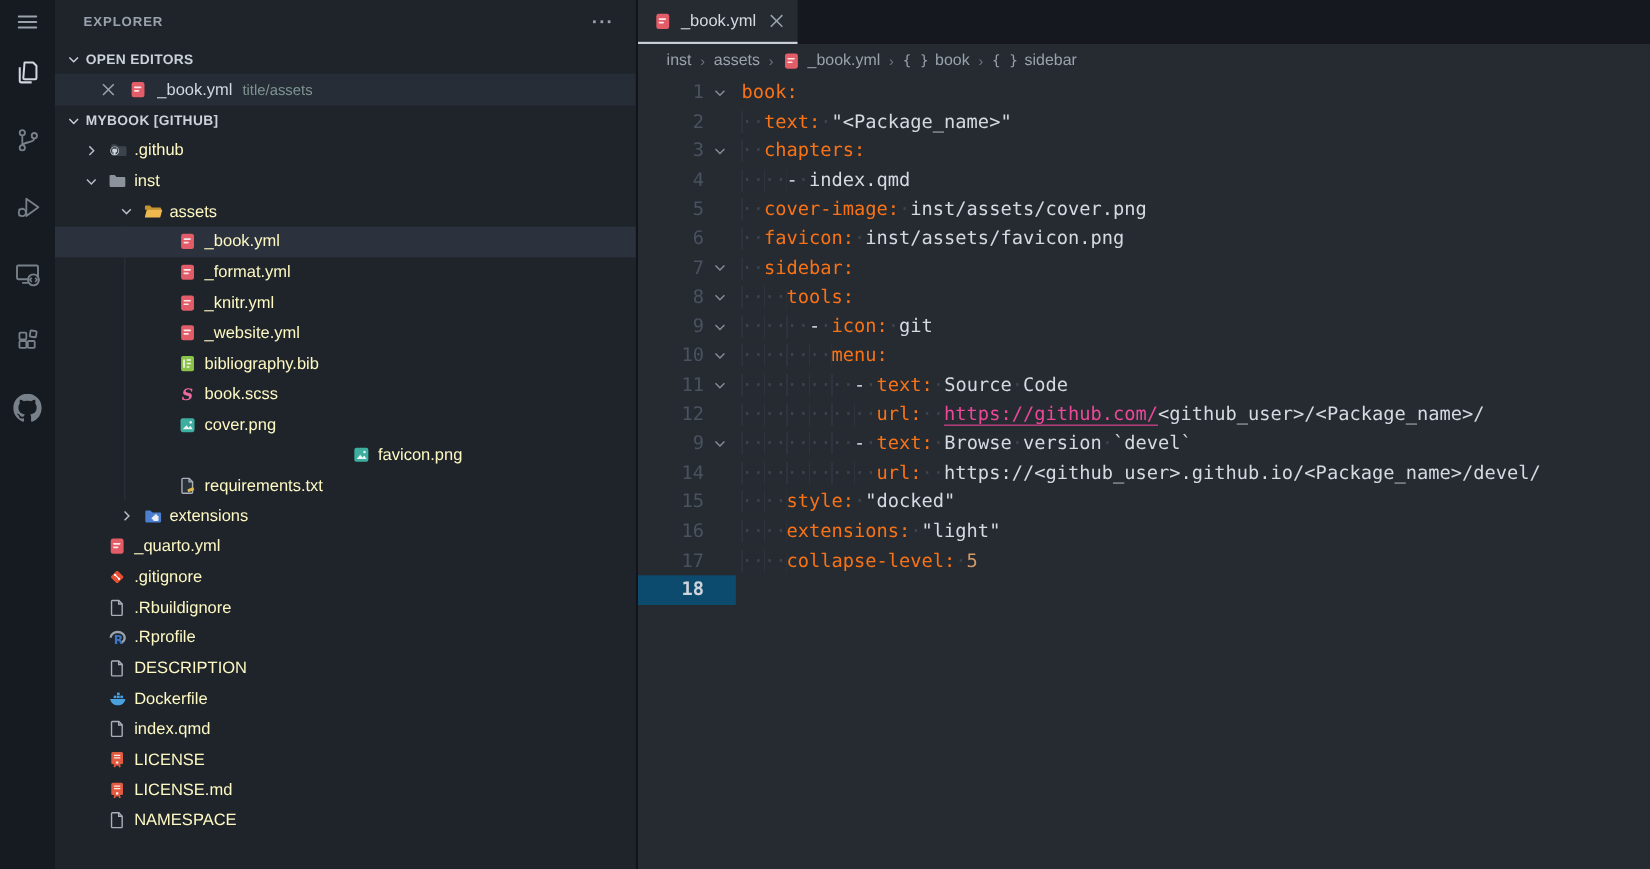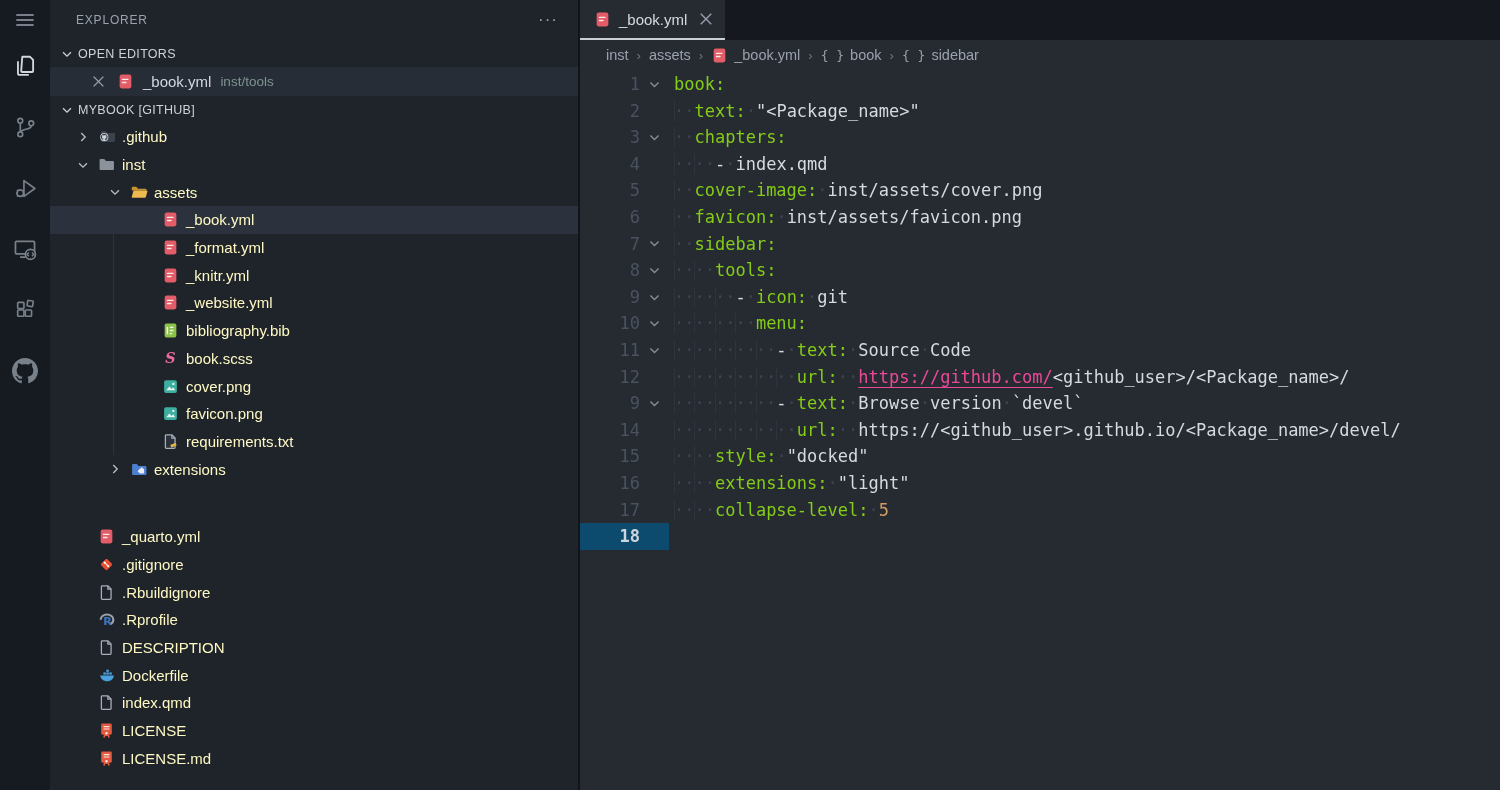--- a/index.html
+++ b/index.html
@@ -11,23 +11,23 @@
   .activitybar { width:50px; background:#161a21; flex:none; display:flex; flex-direction:column;
                  align-items:center; padding-top:0; }
   .ab-item { width:48px; height:50px; display:flex; align-items:center; justify-content:center;
              margin-bottom:11px; cursor:pointer; }
   .ab-item:first-child { height:40px; margin-bottom:1px; }
   .ab-item svg { display:block; }
 
   
   .sidebar { width:528px; background:#1f242b; flex:none; color:#c7ced6; position:relative; overflow:hidden; }
   .sb-title { height:40px; display:flex; align-items:center; justify-content:space-between;
-              padding:0 20px 0 26px; color:#9aa2ae; font-size:12px; letter-spacing:.8px; }
+              padding:0 20px 0 26px; color:#9aa2ae; font-size:12px; letter-spacing:.8px;font-weight:bold; }
   .sb-more { color:#9aa2ae; font-size:17px; letter-spacing:1px; cursor:pointer; line-height:10px; }
-  .section { height:27px; display:flex; align-items:center; font-weight:400; font-size:12.5px;
+  .section { height:27px; display:flex; align-items:center; font-weight:700; font-size:12.5px;
              color:#ccd2da; padding-left:8px; letter-spacing:.3px; cursor:pointer; }
   .section .chev { width:18px; display:flex; justify-content:center; margin-right:2px; }
   .oe-row { height:29px; background:#272d37; display:flex; align-items:center; padding-left:42px;
             font-size:15px; color:#d2d8df; cursor:pointer; }
   .oe-close { margin-right:12px; display:flex; }
   .oe-row .ficon { margin-right:9px; }
   .oe-desc { color:#7e948f; font-size:13.5px; margin-left:9px; }
 
   .tree { position:relative; }
   .trow { height:27.7px; display:flex; align-items:center; position:relative; font-size:15px;
@@ -53,21 +53,21 @@
 
   .code { flex:1; font-family:"DejaVu Sans Mono",monospace; font-size:17px; line-height:26.6px;
           padding-top:1px; overflow:hidden; }
   .cl { display:flex; height:26.6px; white-space:pre; }
   .gw { width:89px; flex:none; display:flex; }
   .cl.cur .gw { background:#0c4a6e;font-weight:bold; }
   .gut { width:60px; text-align:right; color:#4a5260; flex:none; }
   .cl.cur .gut { color:#ced4dc; }
   .fold { width:29px; flex:none; display:flex; align-items:center; justify-content:center; cursor:pointer; }
   .lc { padding-left:5px; cursor:text; }
-  .key { color:#84cc16; }
+  .key { color:#f97316; }
   .val { color:#d5dae1; }
   .num { color:#d19a66; }
   .link { color:#ec4899; text-decoration:underline; text-underline-offset:3.5px; cursor:pointer; }
   .ws, .sp, .dm { color:#3d4450; }
   .ws { background-image:repeating-linear-gradient(90deg,#2e343e 0,#2e343e 1px,transparent 1px,transparent 2ch); }
 </style>
 </head>
 <body>
 
 <div class="app">
@@ -143,21 +143,21 @@
             <path d="M1.5 1.5l9 9M10.5 1.5l-9 9" stroke="#9aa2ad" stroke-width="1.3"></path>
           </svg>
         </span>
       <span class="ficon" id="oe-ficon">
           <svg width="17" height="17" viewBox="0 0 16 16">
             <rect x="2.5" y="1.5" width="11" height="13" rx="2" fill="#e25d68"></rect>
             <path d="M5.2 6h5M5.2 9h3.2" stroke="#fbe9ea" stroke-width="1.4" stroke-linecap="round"></path>
           </svg>
         </span>
       <span>_book.yml</span>
-      <span class="oe-desc">inst/tools</span>
+      <span class="oe-desc">title/assets</span>
     </div>
 
     <div class="section">
       <span class="chev">
           <svg width="14" height="14" viewBox="0 0 16 16">
             <path d="M3.5 6l4.5 4.5L12.5 6" stroke="#ccd2da" stroke-width="1.5" fill="none"></path>
           </svg>
         </span>
       <span>MYBOOK [GITHUB]</span>
     </div>
@@ -278,21 +278,21 @@
           <span class="tchev"></span>
           <span class="ficon">
             <svg width="17" height="17" viewBox="0 0 16 16">
               <rect x="2" y="2" width="12" height="12" rx="1.8" fill="#3dae9f"></rect>
               <circle cx="10.7" cy="5.6" r="1.1" fill="#e8f5f3"></circle>
               <path d="M4 11.6l3-3.6 2 2.3 1.5-1.7 2 3z" fill="#e8f5f3"></path>
             </svg>
           </span>
           <span class="tlabel">cover.png</span>
         </div>
-        <div class="trow" style="padding-left: 88px;">
+        <div class="trow" style="padding-left: 88px; justify-content: center;">
           <div class="g"></div>
           <span class="tchev"></span>
           <span class="ficon">
             <svg width="17" height="17" viewBox="0 0 16 16">
               <rect x="2" y="2" width="12" height="12" rx="1.8" fill="#3dae9f"></rect>
               <circle cx="10.7" cy="5.6" r="1.1" fill="#e8f5f3"></circle>
               <path d="M4 11.6l3-3.6 2 2.3 1.5-1.7 2 3z" fill="#e8f5f3"></path>
             </svg>
           </span>
           <span class="tlabel">favicon.png</span>
@@ -318,21 +318,21 @@
           <span class="ficon">
             <svg width="18" height="17" viewBox="0 0 16 16">
               <path d="M1.5 3.8a.9.9 0 0 1 .9-.9h3.5l1.6 1.8h6.6a.9.9 0 0 1 .9.9v6.6a.9.9 0 0 1-.9.9H2.4a.9.9 0 0 1-.9-.9z" fill="#4d7fd0"></path>
               <rect x="8.2" y="7.4" width="4.6" height="4.4" rx=".7" fill="#e9eef6"></rect>
               <circle cx="10.5" cy="7.2" r="1.1" fill="#e9eef6"></circle>
               <circle cx="8.1" cy="9.6" r="1.1" fill="#e9eef6"></circle>
             </svg>
           </span>
           <span class="tlabel">extensions</span>
         </div>
-        <div class="trow" style="padding-left: 24px; margin-top: 40px;">
+        <div class="trow" style="padding-left: 24px;">
           <span class="tchev"></span>
           <span class="ficon">
             <svg width="17" height="17" viewBox="0 0 16 16">
               <rect x="2.5" y="1.5" width="11" height="13" rx="2" fill="#e25d68"></rect>
               <path d="M5.2 6h5M5.2 9h3.2" stroke="#fbe9ea" stroke-width="1.4" stroke-linecap="round"></path>
             </svg>
           </span>
           <span class="tlabel">_quarto.yml</span>
         </div>
         <div class="trow" style="padding-left: 24px;">
@@ -419,20 +419,30 @@
             <svg width="17" height="17" viewBox="0 0 16 16">
               <rect x="3" y="1.5" width="10" height="10.5" rx="1.3" fill="#e25b41"></rect>
               <path d="M5.3 4.4h5.4M5.3 6.6h5.4" stroke="#fde9e4" stroke-width="1.1"></path>
               <path d="M6.6 11.5l-1 3M9.4 11.5l1 3" stroke="#e25b41" stroke-width="1.6"></path>
               <circle cx="8" cy="10.8" r="2.4" fill="#e25b41"></circle>
               <circle cx="8" cy="10.6" r="1.1" fill="#fde9e4"></circle>
             </svg>
           </span>
           <span class="tlabel">LICENSE.md</span>
         </div>
+        <div class="trow" style="padding-left: 24px;">
+          <span class="tchev"></span>
+          <span class="ficon">
+            <svg width="17" height="17" viewBox="0 0 16 16" fill="none">
+              <path d="M4 1.8h5.4l2.9 2.9v9a.8.8 0 0 1-.8.8H4a.8.8 0 0 1-.8-.8V2.6a.8.8 0 0 1 .8-.8z" stroke="#a8afb9" stroke-width="1.2"></path>
+              <path d="M9.3 1.8v3h3" stroke="#a8afb9" stroke-width="1.2"></path>
+            </svg>
+          </span>
+          <span class="tlabel">NAMESPACE</span>
+        </div>
       </div>
   </div>
 
   <div class="editor">
     <div class="tabbar">
       <div class="tab">
         <span class="ficon" id="tab-ficon">
             <svg width="17" height="17" viewBox="0 0 16 16">
               <rect x="2.5" y="1.5" width="11" height="13" rx="2" fill="#e25d68"></rect>
               <path d="M5.2 6h5M5.2 9h3.2" stroke="#fbe9ea" stroke-width="1.4" stroke-linecap="round"></path>

